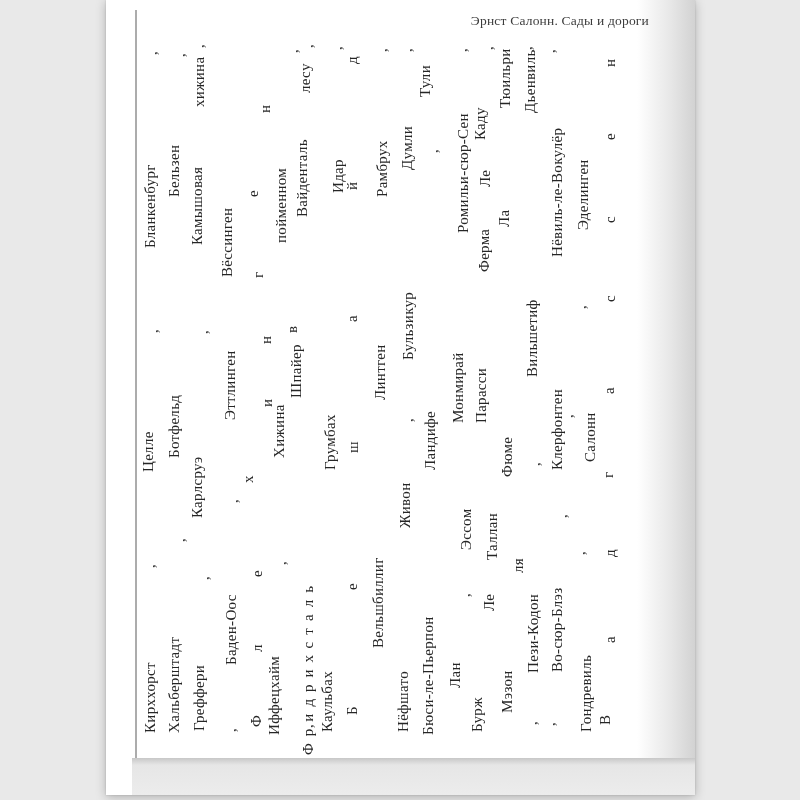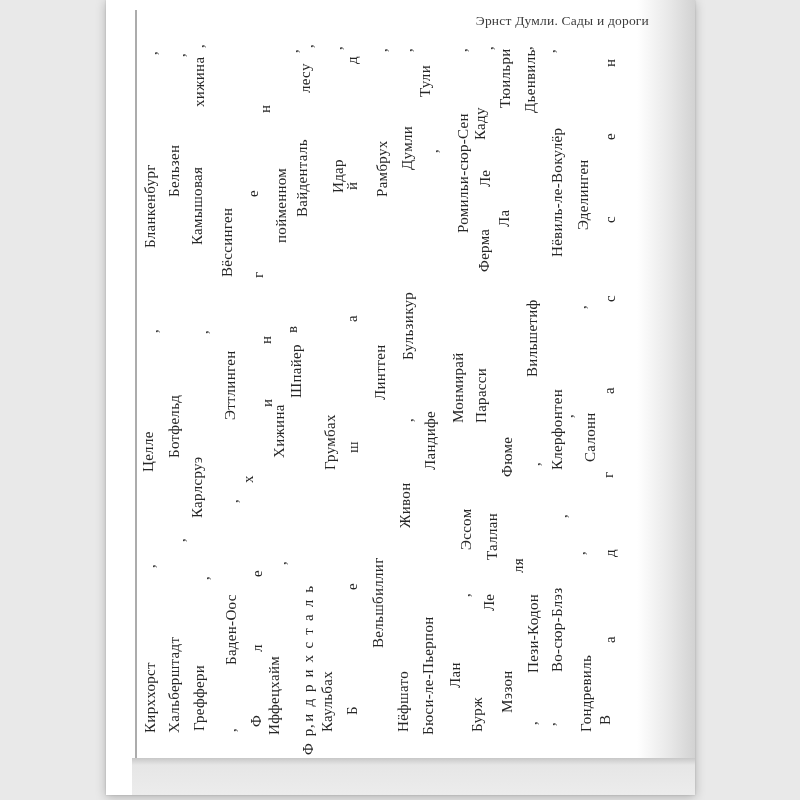--- a/index.html
+++ b/index.html
@@ -38,21 +38,21 @@
   }
   .sep{font-size:15px;color:#262626;}
 </style>
 </head>
 <body>
 
 <div class="paper">
   <div class="edge-right"></div>
   <div class="edge-bottom"></div>
   <div class="scan-line"></div>
-  <div class="running-header">Эрнст Думли. Сады и дороги</div>
+  <div class="running-header">Эрнст Салонн. Сады и дороги</div>
 </div>
 
 <div id="map-layer" style="position:absolute;left:0;top:0;width:800px;height:800px;">
     <div class="lbl" style="left: 142px; top: 733px;">Кирххорст</div>
     <div class="lbl" style="left: 140px; top: 472px;">Целле</div>
     <div class="lbl" style="left: 142px; top: 248px;">Бланкенбург</div>
     <div class="lbl" style="left: 166px; top: 733px;">Хальберштадт</div>
     <div class="lbl" style="left: 166px; top: 458px;">Ботфельд</div>
     <div class="lbl" style="left: 166px; top: 197px;">Бельзен</div>
     <div class="lbl" style="left: 191px; top: 731px;">Греффери</div>

